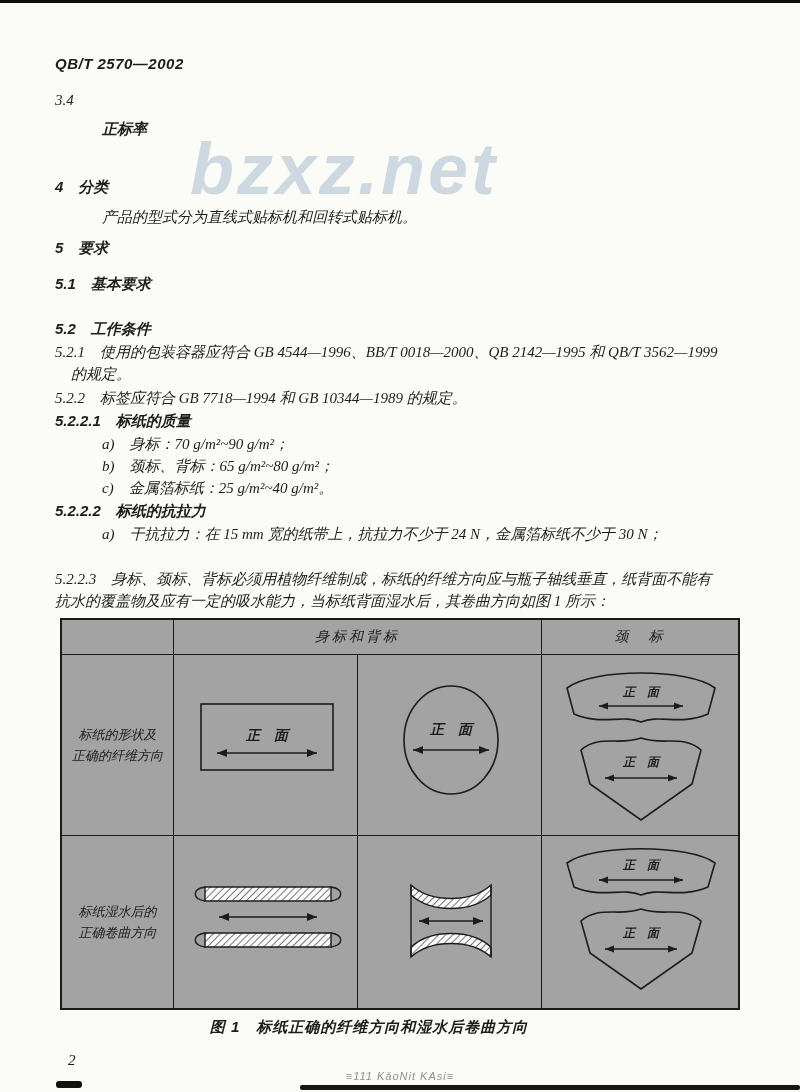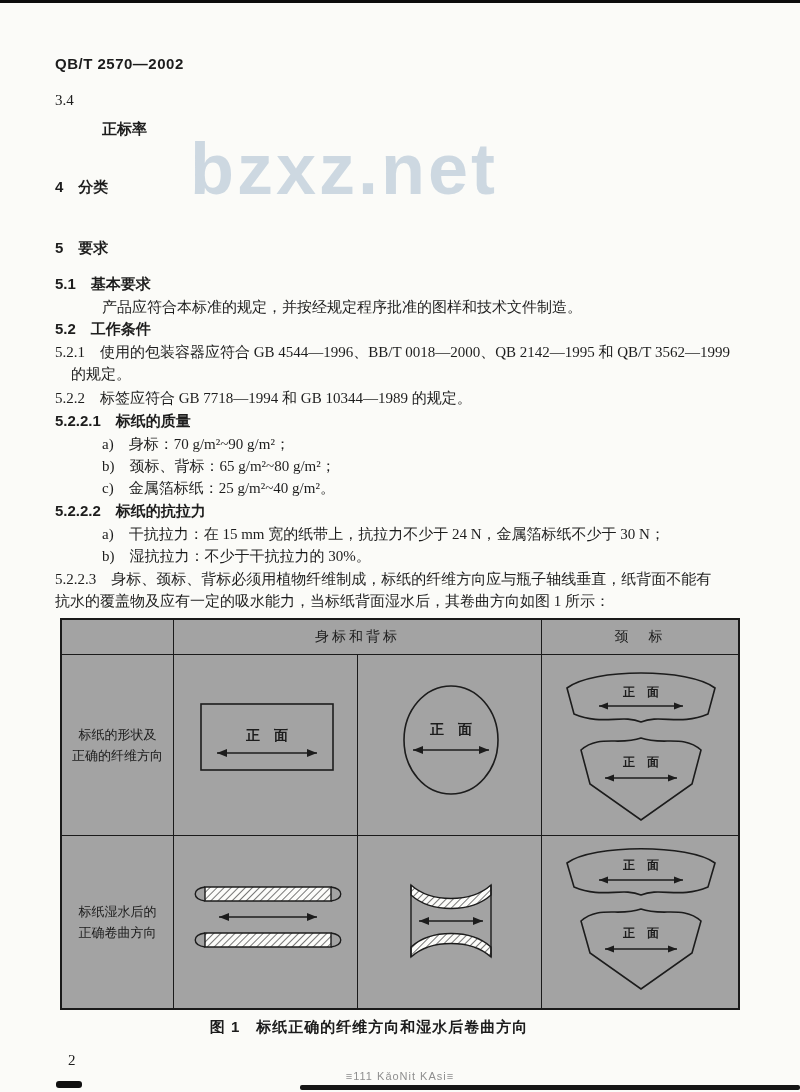--- a/index.html
+++ b/index.html
@@ -1,18 +1,18 @@
 <!DOCTYPE html>
 <html><head>
 <meta charset="utf-8">
 <style>
   * { margin:0; padding:0; box-sizing:border-box; }
   html,body { width:800px; height:1092px; }
   body { background:#d8d8d8; font-family:"Liberation Serif","DejaVu Serif",serif; }
-  .page { position:relative; width:800px; height:1092px; background:#fbfbf8; color:#1c1c1c; overflow:hidden; }
+  .page { position:relative; width:800px; height:1092px; background:#fbfbf8; color:#1c1c1c; overflow:hidden;font-style:italic; }
 
   .scan-top { position:absolute; top:0; left:0; width:800px; height:3px; background:#0d0d0d; }
   .scan-bottom { position:absolute; bottom:2px; left:300px; width:500px; height:5px; background:#161616; border-radius:2px; }
   .scan-blob { position:absolute; bottom:4px; left:56px; width:26px; height:7px; background:#101010; border-radius:3px; }
 
   .doc-number { position:absolute; left:55px; top:55px; font-family:"Liberation Sans","DejaVu Sans",sans-serif; font-weight:bold; font-size:15px; letter-spacing:0.5px; }
 
   .watermark { position:absolute; left:190px; top:128px; font-family:"Liberation Sans","DejaVu Sans",sans-serif; font-weight:bold; font-size:72px; color:#a9bdd0; opacity:0.55; letter-spacing:3px; }
 
   .line { position:absolute; font-size:15px; white-space:nowrap; color:#1d1d1d; }
@@ -45,39 +45,38 @@
   <div class="scan-top"></div>
 
   <div class="doc-number">QB/T 2570—2002</div>
 
   <div class="watermark">bzxz.net</div>
 
   <div class="line x55" style="top:92px;">3.4</div>
   <div class="line x85 hd" style="top:120px;">正标率</div>
 
   <div class="line x55 hd" style="top:178px;">4　分类</div>
+  <div class="line x85" style="top:208px;">产品的型式分为直线式贴标机和回转式贴标机。</div>
 
   <div class="line x55 hd" style="top:239px;">5　要求</div>
 
   <div class="line x55 hd" style="top:275px;">5.1　基本要求</div>
-  <div class="line x85" style="top:298px;">产品应符合本标准的规定，并按经规定程序批准的图样和技术文件制造。</div>
   <div class="line x55 hd" style="top:320px;">5.2　工作条件</div>
 
   <div class="line x55" style="top:343px;">5.2.1　使用的包装容器应符合 GB 4544—1996、BB/T 0018—2000、QB 2142—1995 和 QB/T 3562—1999</div>
   <div class="line x55" style="top:365px;margin-left:16px;">的规定。</div>
   <div class="line x55" style="top:389px;">5.2.2　标签应符合 GB 7718—1994 和 GB 10344—1989 的规定。</div>
 
   <div class="line x55 hd" style="top:412px;">5.2.2.1　标纸的质量</div>
   <div class="line x85" style="top:435px;">a)　身标：70 g/m²~90 g/m²；</div>
   <div class="line x85" style="top:457px;">b)　颈标、背标：65 g/m²~80 g/m²；</div>
   <div class="line x85" style="top:479px;">c)　金属箔标纸：25 g/m²~40 g/m²。</div>
 
   <div class="line x55 hd" style="top:502px;">5.2.2.2　标纸的抗拉力</div>
   <div class="line x85" style="top:525px;">a)　干抗拉力：在 15 mm 宽的纸带上，抗拉力不少于 24 N，金属箔标纸不少于 30 N；</div>
-  <div class="line x85" style="top:547px;">b)　湿抗拉力：不少于干抗拉力的 30%。</div>
 
   <div class="line x55" style="top:570px;">5.2.2.3　身标、颈标、背标必须用植物纤维制成，标纸的纤维方向应与瓶子轴线垂直，纸背面不能有</div>
   <div class="line x55" style="top:592px;">抗水的覆盖物及应有一定的吸水能力，当标纸背面湿水后，其卷曲方向如图 1 所示：</div>
 
   <div class="ft">
 
     <div class="cell hcell"></div>
     <div class="cell hcell h-span">身标和背标</div>
     <div class="cell hcell c-last">颈　标</div>
 

